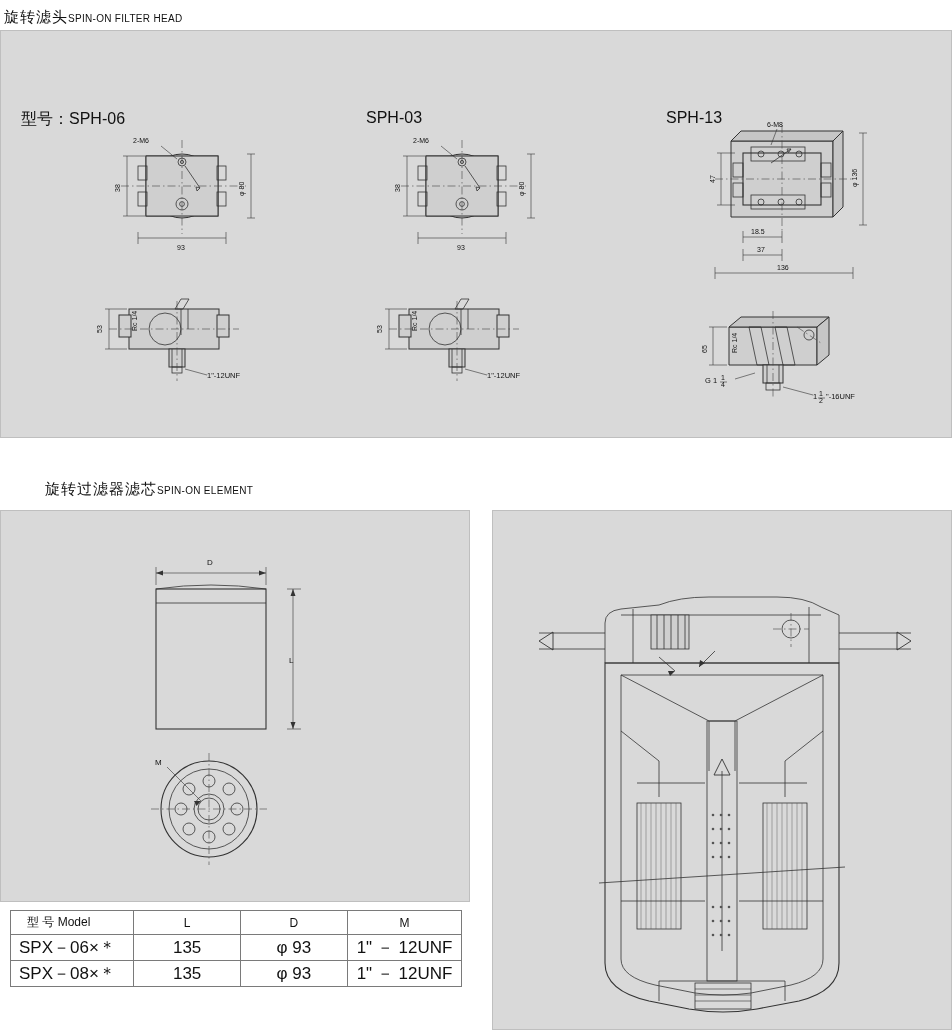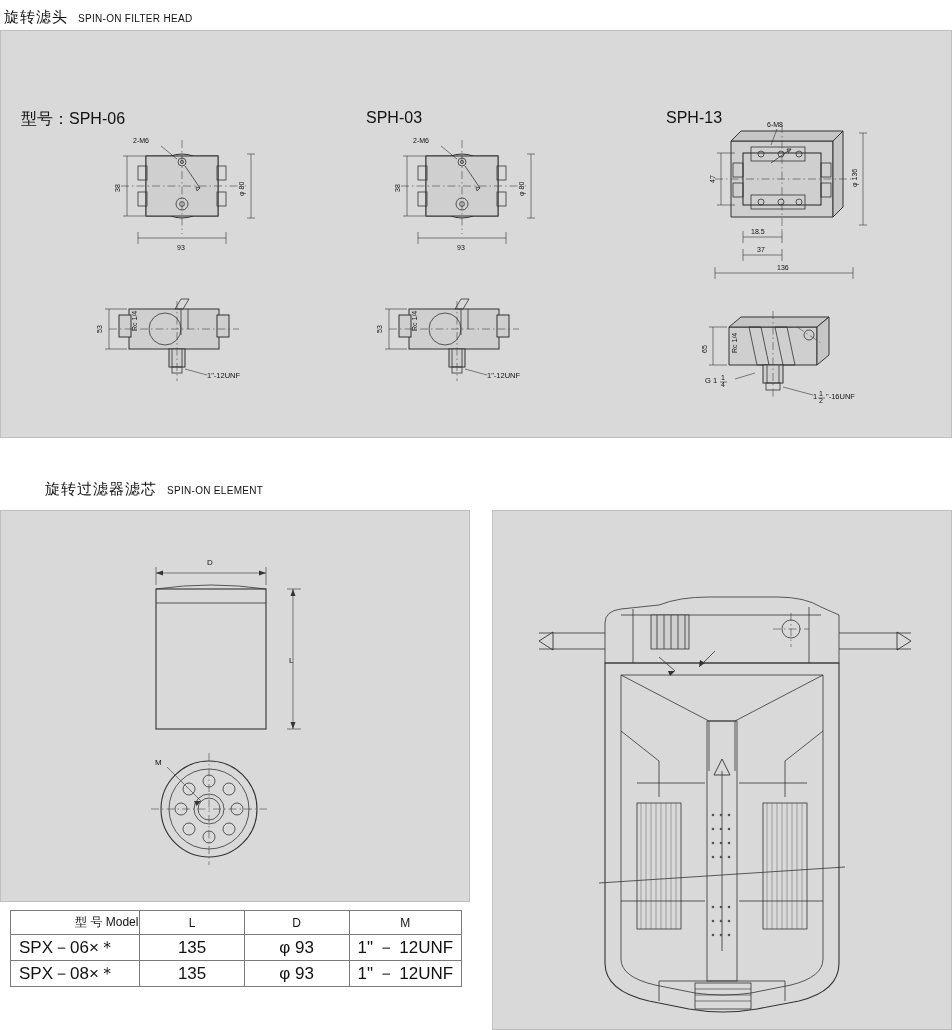--- a/index.html
+++ b/index.html
@@ -1,18 +1,18 @@
 <!DOCTYPE html>
 <html><head>
 <meta charset="utf-8">
 <style>
   html,body{margin:0;padding:0;background:#fff;}
   body{width:952px;height:1030px;font-family:"Liberation Sans",sans-serif;color:#1a1a1a;position:relative;overflow:hidden;}
 
-  .sec-title{display:flex;align-items:baseline;gap:10px;padding:8px 4px 6px 4px;}
+  .sec-title{display:flex;align-items:baseline;padding:8px 4px 6px 4px;}
   .sec-title .cn{font-size:15px;letter-spacing:1px;color:#111;}
   .sec-title .en{font-size:10px;color:#111;letter-spacing:.3px;}
 
   .panel{background:#d9d9d9;border:1px solid #bfbfbf;position:relative;}
 
   
   #sec1{position:absolute;left:0;top:30px;width:950px;height:406px;}
   .model-label{position:absolute;font-size:16px;color:#111;}
 
   .dwg{position:absolute;}
@@ -30,21 +30,21 @@
   
   #sec2title{position:absolute;left:0;top:472px;margin-left:41px;}
   #panelA{position:absolute;left:0;top:510px;width:468px;height:390px;}
   #panelB{position:absolute;left:492px;top:510px;width:458px;height:518px;}
 
   
   #tbl{position:absolute;left:10px;top:910px;width:452px;border-collapse:collapse;}
   #tbl td,#tbl th{border:1px solid #7a7a7a;font-size:17px;text-align:center;height:21px;font-weight:normal;color:#111;font-family:Liberation Sans, sans-serif;}
   #tbl thead th{font-family:"Liberation Sans",sans-serif;font-size:12px;}
   #tbl .c0{text-align:left;padding-left:8px;width:112px;}
-  #tbl .hdr0{text-align:right;padding-left:24px;}
+  #tbl .hdr0{text-align:left;padding-left:16px;}
   #tbl .c1{width:110px;}
   #tbl .c2{width:112px;}
   #tbl .c3{width:116px;}
   sup{font-size:.62em;}
   sub{font-size:.62em;}
 </style>
 </head>
 <body>
 
 <div class="sec-title" style="position:absolute;left:0;top:0;">

